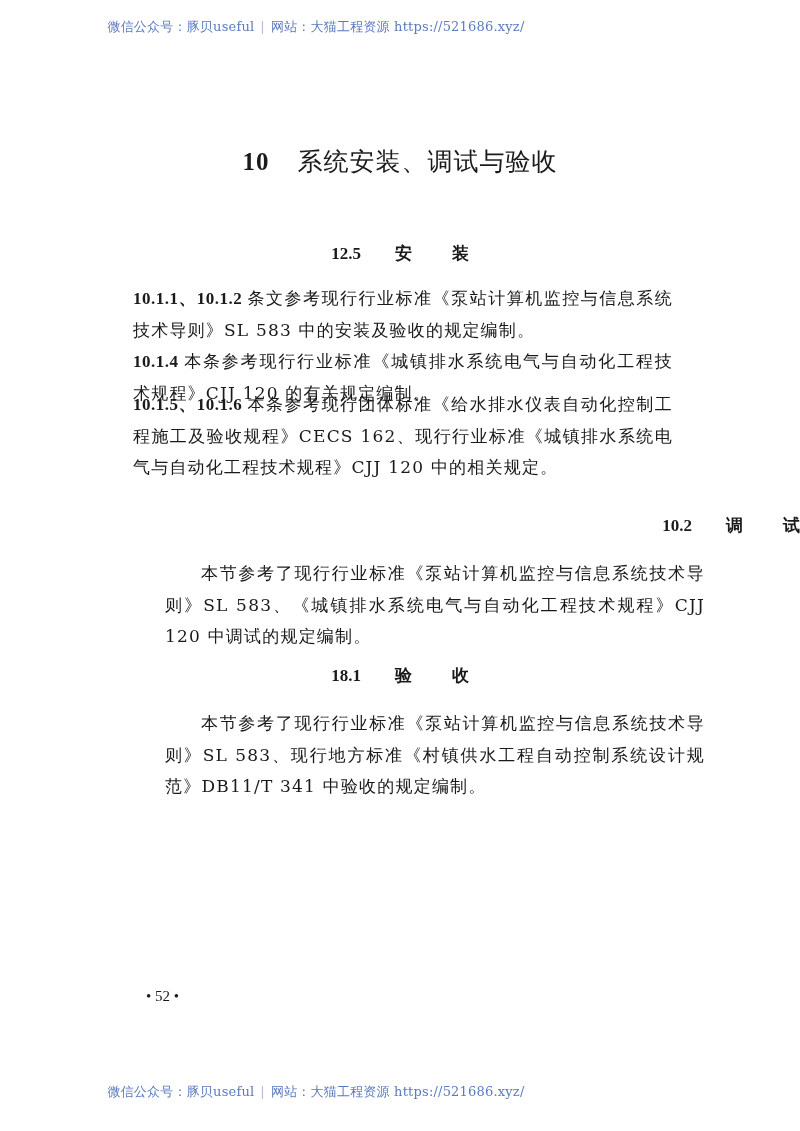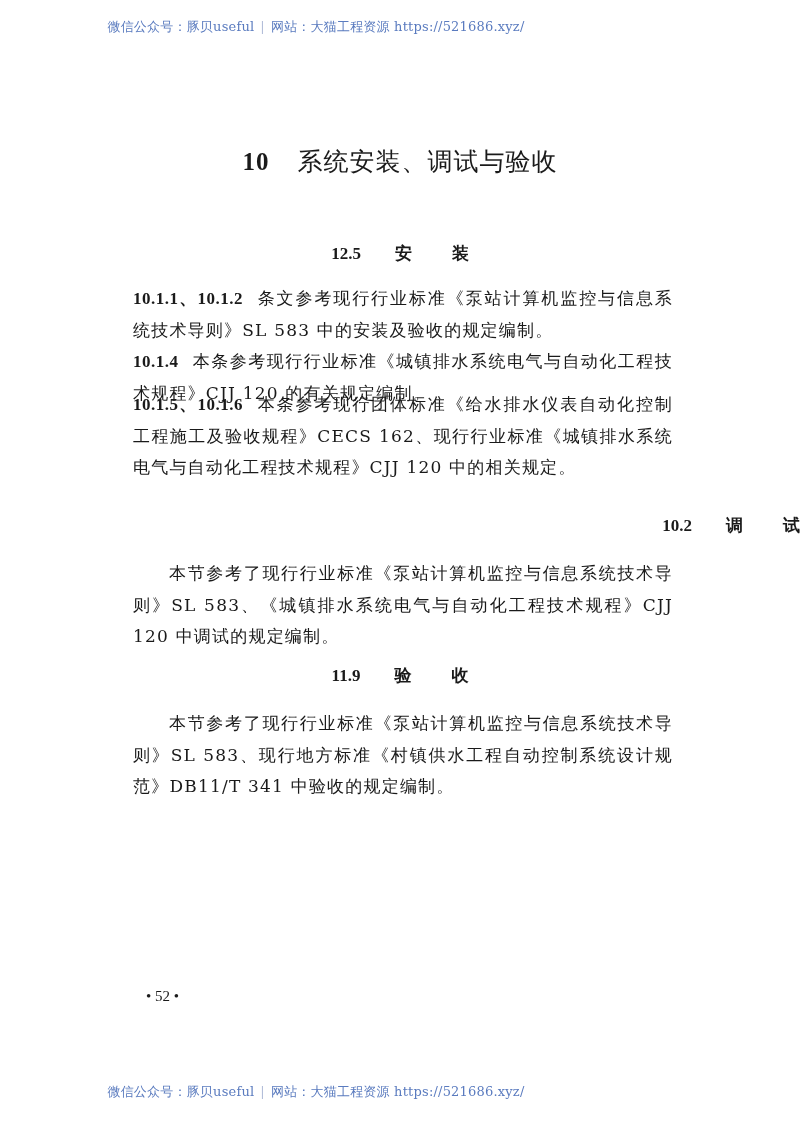--- a/index.html
+++ b/index.html
@@ -23,22 +23,22 @@
   .section-title {
     position: absolute; left: 0; width: 800px; text-align: center;
     font-size: 17px; font-weight: bold;
   }
   .section-title .num { font-family: "Liberation Serif", serif; margin-right: 34px; }
   .section-title .word { letter-spacing: 40px; margin-right: -40px; }
   .para {
     position: absolute; left: 133px; width: 540px;
     font-size: 17px; line-height: 31.5px; text-align: justify; letter-spacing: 1.2px;
   }
-  .para .clause { font-weight: bold; font-family: "Liberation Serif", serif; margin-right: 14px; letter-spacing: 0.5px; }
-  .para.indent { text-indent: 36px; }
+  .para .clause { font-weight: bold; font-family: "Liberation Serif", serif; margin-right: 5px; letter-spacing: 0.5px; }
+  .para.indent { text-indent: 36px; margin-left: 32px; }
   .page-num {
     position: absolute; left: 146px; top: 988px; font-size: 15px;
     font-family: "Liberation Serif", serif;
   }
 </style>
 </head>
 <body>
 
 <div class="watermark wm-top">
   <span>微信公众号：豚贝useful</span><span class="sep">|</span><span>网站：大猫工程资源 https://521686.xyz/</span>
@@ -66,21 +66,21 @@
 
 <div class="section-title" style="top:514px;text-align:right;">
   <span class="num">10.2</span><span class="word">调试</span>
 </div>
 
 <div class="para indent" style="top:558px;">
   <span>本节参考了现行行业标准《泵站计算机监控与信息系统技术导则》SL 583、《城镇排水系统电气与自动化工程技术规程》CJJ 120 中调试的规定编制。</span>
 </div>
 
 <div class="section-title" style="top:664px;">
-  <span class="num">11.9</span><span class="word">验收</span>
+  <span class="num">18.1</span><span class="word">验收</span>
 </div>
 
 <div class="para indent" style="top:708px;">
   <span>本节参考了现行行业标准《泵站计算机监控与信息系统技术导则》SL 583、现行地方标准《村镇供水工程自动控制系统设计规范》DB11/T 341 中验收的规定编制。</span>
 </div>
 
 <div class="page-num">• 52 •</div>
 
 <div class="watermark wm-bottom">
   <span>微信公众号：豚贝useful</span><span class="sep">|</span><span>网站：大猫工程资源 https://521686.xyz/</span>

